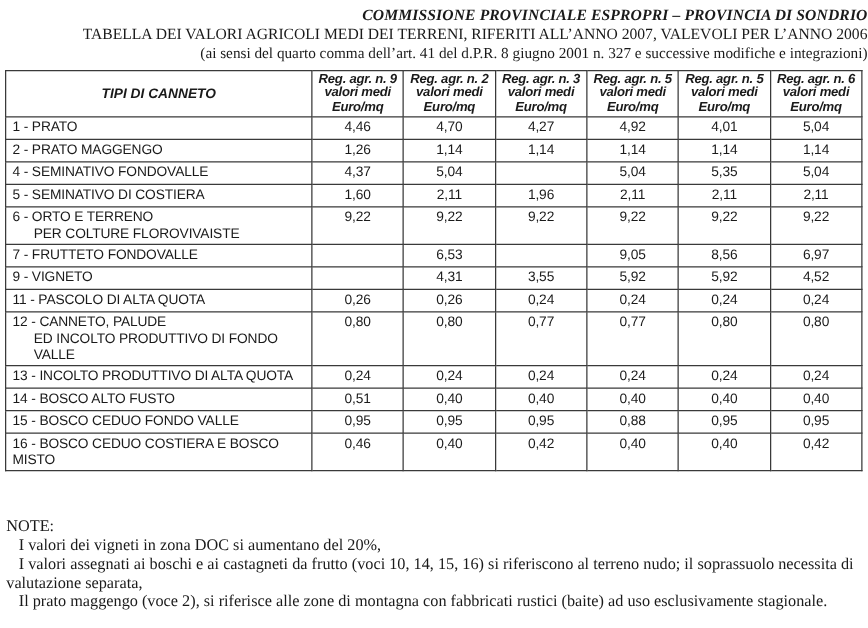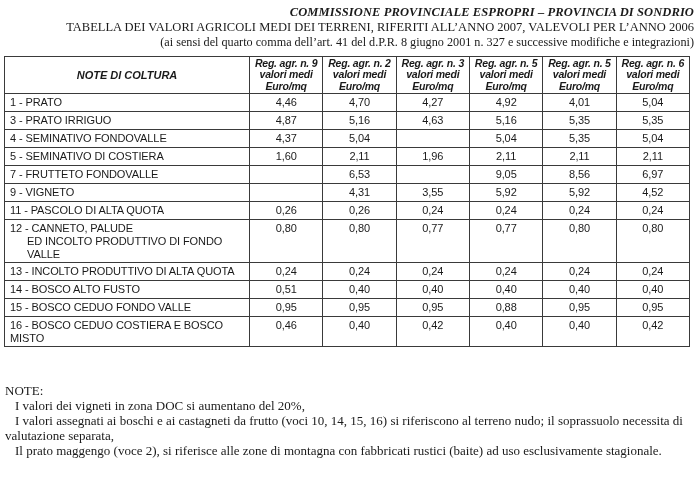--- a/index.html
+++ b/index.html
@@ -72,21 +72,21 @@
 
   <div class="doc-header">
     <div class="doc-title">COMMISSIONE PROVINCIALE ESPROPRI – PROVINCIA DI SONDRIO</div>
     <div class="doc-subtitle">TABELLA DEI VALORI AGRICOLI MEDI DEI TERRENI, RIFERITI ALL’ANNO 2007, VALEVOLI PER L’ANNO 2006</div>
     <div class="doc-subnote">(ai sensi del quarto comma dell’art. 41 del d.P.R. 8 giugno 2001 n. 327 e successive modifiche e integrazioni)</div>
   </div>
 
   <table class="values-table">
     <thead>
       <tr>
-        <th class="label-head">NOTE DI COLTURA</th>
+        <th class="label-head">TIPI DI CANNETO</th>
       <th class="col-head">
             <div>Reg. agr. n. 9</div>
             <div>valori medi</div>
             <div>Euro/mq</div>
           </th>
           <th class="col-head">
             <div>Reg. agr. n. 2</div>
             <div>valori medi</div>
             <div>Euro/mq</div>
           </th>
@@ -119,28 +119,28 @@
           </td>
           <td class="value bold">4,46</td>
           <td class="value bold">4,70</td>
           <td class="value bold">4,27</td>
           <td class="value bold">4,92</td>
           <td class="value">4,01</td>
           <td class="value bold">5,04</td>
         </tr>
         <tr class="single">
           <td class="label">
-            <div>3 - PRATO IRRIGUO</div>
-          </td>
-          <td class="value">4,87</td>
-          <td class="value">5,16</td>
-          <td class="value">4,63</td>
-          <td class="value">5,16</td>
-          <td class="value">5,35</td>
-          <td class="value">5,35</td>
+            <div>2 - PRATO MAGGENGO</div>
+          </td>
+          <td class="value">1,26</td>
+          <td class="value">1,14</td>
+          <td class="value">1,14</td>
+          <td class="value">1,14</td>
+          <td class="value">1,14</td>
+          <td class="value">1,14</td>
         </tr>
         <tr class="single">
           <td class="label">
             <div>4 - SEMINATIVO FONDOVALLE</div>
           </td>
           <td class="value">4,37</td>
           <td class="value">5,04</td>
           <td class="value"></td>
           <td class="value">5,04</td>
           <td class="value">5,35</td>
@@ -149,20 +149,32 @@
         <tr class="single">
           <td class="label">
             <div>5 - SEMINATIVO DI COSTIERA</div>
           </td>
           <td class="value">1,60</td>
           <td class="value">2,11</td>
           <td class="value">1,96</td>
           <td class="value">2,11</td>
           <td class="value">2,11</td>
           <td class="value">2,11</td>
+        </tr>
+        <tr class="double">
+          <td class="label">
+            <div>6 - ORTO E TERRENO</div>
+            <div class="cont">PER COLTURE FLOROVIVAISTE</div>
+          </td>
+          <td class="value">9,22</td>
+          <td class="value">9,22</td>
+          <td class="value">9,22</td>
+          <td class="value">9,22</td>
+          <td class="value">9,22</td>
+          <td class="value">9,22</td>
         </tr>
         <tr class="single">
           <td class="label">
             <div>7 - FRUTTETO FONDOVALLE</div>
           </td>
           <td class="value"></td>
           <td class="value">6,53</td>
           <td class="value"></td>
           <td class="value">9,05</td>
           <td class="value">8,56</td>

